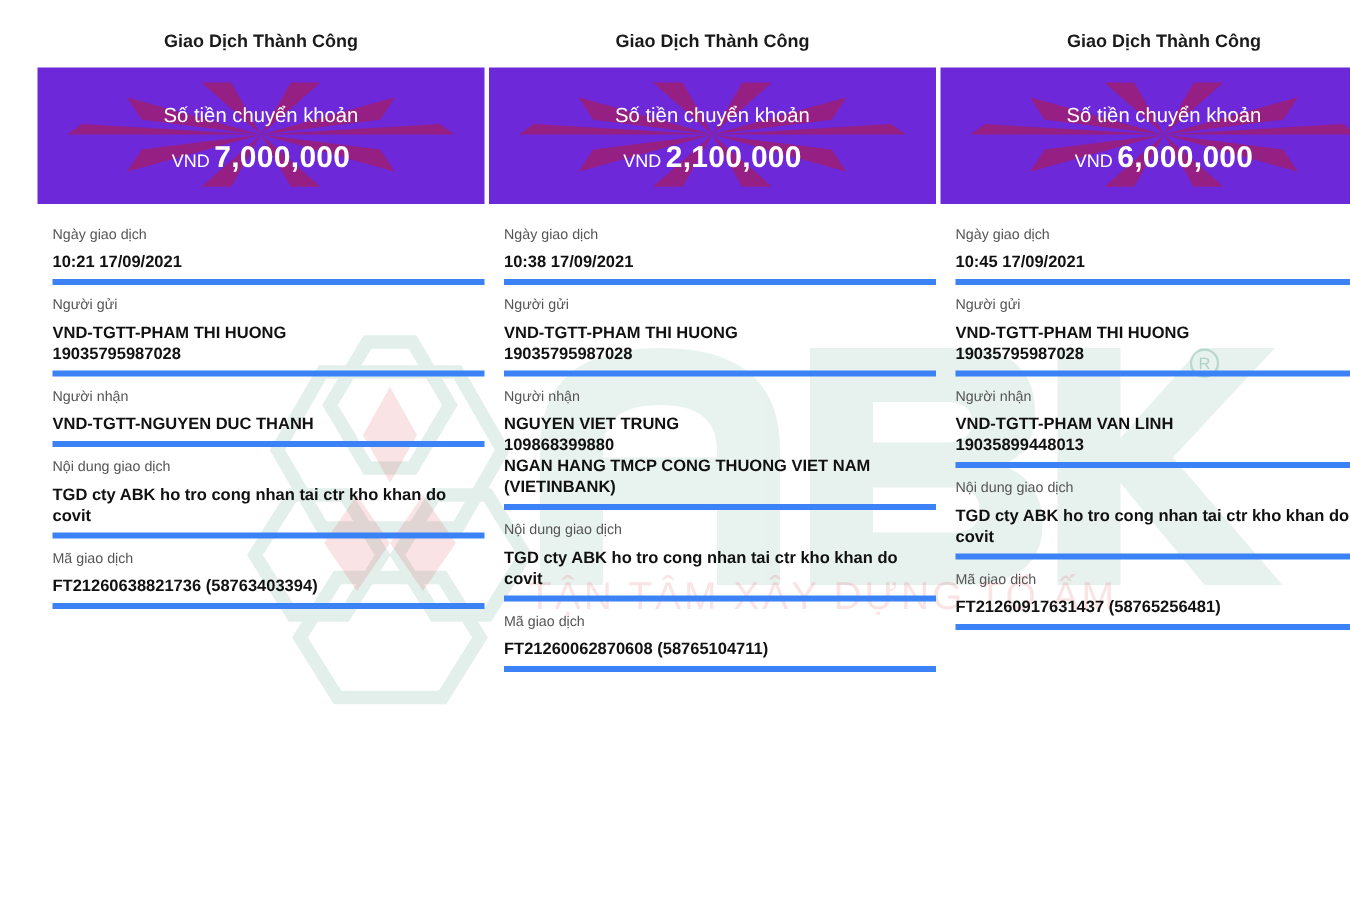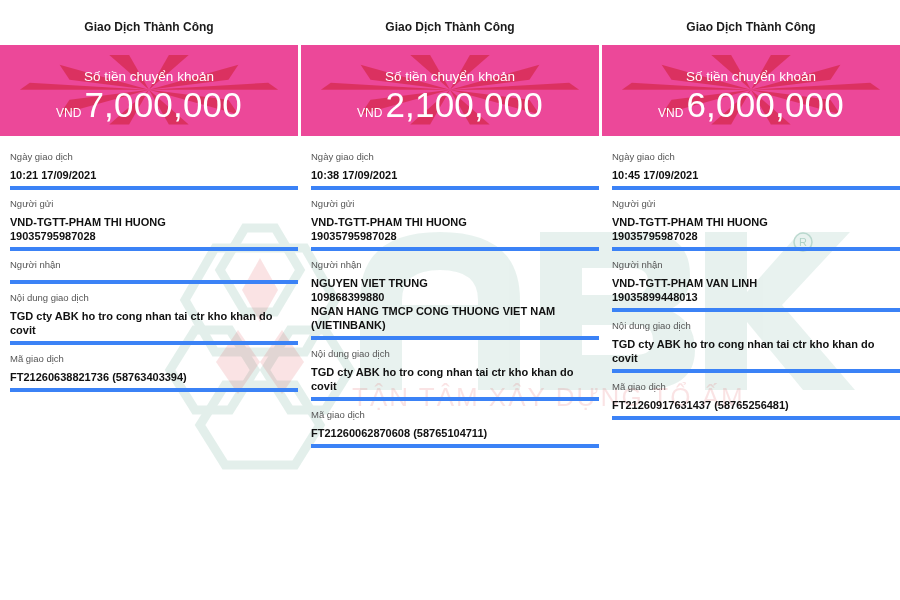--- a/index.html
+++ b/index.html
@@ -4,39 +4,39 @@
 <style>
   * { box-sizing: border-box; margin: 0; padding: 0; }
   html, body { width: 900px; height: 600px; overflow: hidden; background: #ffffff; }
   body { font-family: "Liberation Sans", sans-serif; color: #111; position: relative; }
 
   .page { position: absolute; left: 0; top: 0; width: 900px; height: 600px; }
 
   
   .watermark { position: absolute; left: 0; top: 0; width: 900px; height: 600px; pointer-events: none; z-index: 0; }
 
-  .receipt { position: absolute; top: 0; width: 298px; height: 480px; z-index: 1; }
+  .receipt { position: absolute; top: 0; width: 298px; height: 480px; z-index: 1; margin-left: 25px; }
   .receipt.r1 { left: 0; }
   .receipt.r2 { left: 301px; }
   .receipt.r3 { left: 602px; }
 
   .receipt-title {
     height: 45px; line-height: 55px; text-align: center;
     font-size: 12px; font-weight: bold; color: #1a1a1a;
   }
   .banner {
     height: 91px; position: relative; overflow: hidden;
-    background: #ec4899;
+    background: #6d28d9;
     color: #fff; text-align: center;
   }
   .banner-pattern { position: absolute; inset: 0; }
   .banner-label { position: relative; font-size: 13.5px; padding-top: 24px; line-height: 16px; }
   .banner-amount { position: relative; margin-top: 4px; line-height: 32px; white-space: nowrap; }
   .banner-currency { font-size: 12px; margin-right: 3px; }
-  .banner-value { font-size: 35px; letter-spacing: 0.2px; }
+  .banner-value { font-size: 20px; letter-spacing: 0.2px; font-weight: bold; }
 
   .details { padding: 14px 0 0 10px; }
   .row { border-bottom: 4px solid #3b82f6; padding-bottom: 4px; margin-bottom: 7px; }
   .row:last-child { margin-bottom: 0; }
   .row-label { font-size: 9.5px; color: #555; line-height: 13px; margin-bottom: 5px; }
   .row-value { font-size: 11px; font-weight: bold; color: #111; line-height: 14px; }
   .r2 .details { padding-left: 10px; }
 </style>
 </head>
 <body>
@@ -96,20 +96,21 @@
         <div class="row-label">Ngày giao dịch</div>
         <div class="row-value">10:21 17/09/2021</div>
       </div>
       <div class="row">
         <div class="row-label">Người gửi</div>
         <div class="row-value">VND-TGTT-PHAM THI HUONG</div>
         <div class="row-value">19035795987028</div>
       </div>
       <div class="row">
         <div class="row-label">Người nhận</div>
+        <div class="row-value">VND-TGTT-NGUYEN DUC THANH</div>
       </div>
       <div class="row">
         <div class="row-label">Nội dung giao dịch</div>
         <div class="row-value">TGD cty ABK ho tro cong nhan tai ctr kho khan do covit</div>
       </div>
       <div class="row">
         <div class="row-label">Mã giao dịch</div>
         <div class="row-value">FT21260638821736 (58763403394)</div>
       </div>
     </div>

